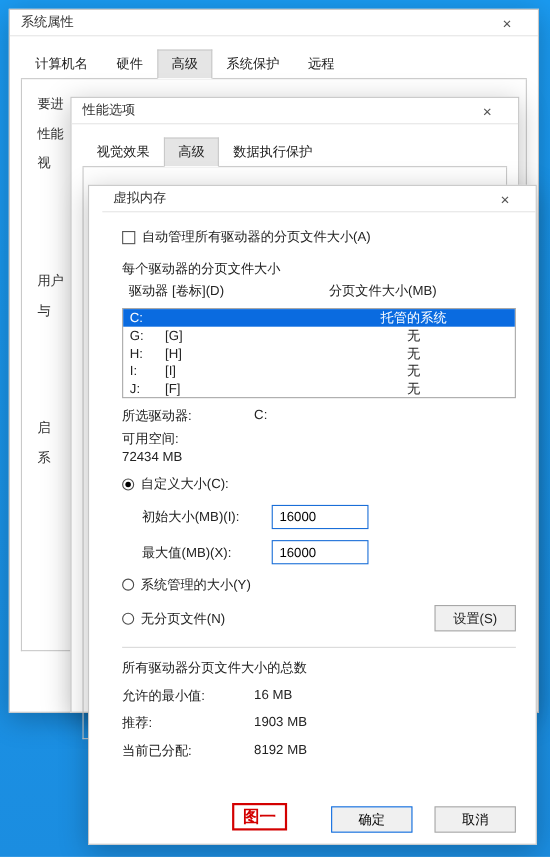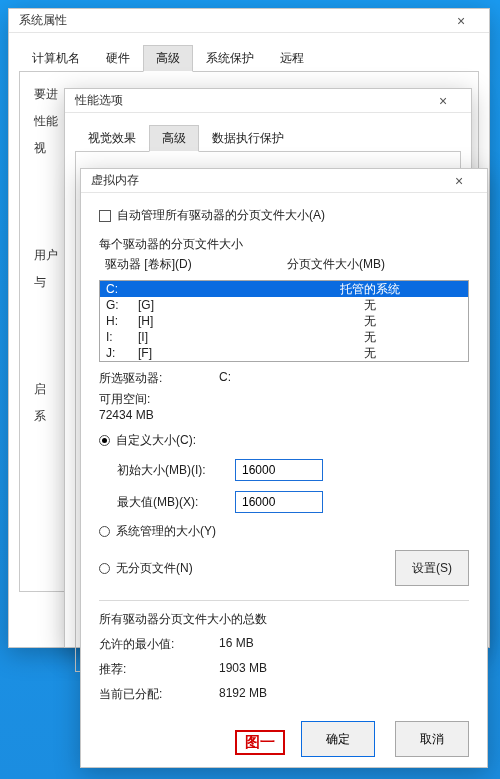--- a/index.html
+++ b/index.html
@@ -31,21 +31,21 @@
     .tabstrip .tab.active {
       border-color: #c9c9c9; background: #e5e5e5; border-bottom: 1px solid #fff;
     }
     .tabpanel { border: 1px solid #c9c9c9; border-top: none; padding: 14px; font-size: 12px; color: #333; min-height: 520px; }
     .tabpanel .line { margin-bottom: 10px; }
 
     
     .perfopt { left: 64px; top: 88px; width: 408px; height: 560px; }
 
     
-    .virtmem { left: 80px; top: 168px; width: 408px; height: 600px; }
+    .virtmem { left: 80px; top: 168px; width: 408px; height: 600px; padding-left: 12px; }
     .vm-body { padding: 14px 18px; font-size: 12px; color: #222; }
     .row { display: flex; align-items: center; }
     .chk {
       width: 12px; height: 12px; border: 1px solid #555; margin-right: 6px; display: inline-block;
       background: #fff;
     }
     .section-spacer { height: 12px; }
     .drive-table { border: 1px solid #a8a8a8; margin-top: 4px; }
     .drive-head {
       display: flex; font-size: 12px; color: #222; padding: 3px 6px 3px 6px;
@@ -67,34 +67,34 @@
       display: inline-flex; align-items: center; justify-content: center; background: #fff;
     }
     .radio.on::after { content: ""; width: 5px; height: 5px; border-radius: 50%; background: #000; display: block; }
     .indent { margin-left: 18px; }
     .fld-row { display: flex; align-items: center; margin-top: 10px; }
     .fld-row .lbl { width: 118px; }
     .fld-row input[type=text] {
       width: 88px; height: 22px; border: 1px solid #1a6ed8; padding: 0 6px; font-size: 12px;
     }
     .btn {
-      min-width: 74px; height: 36px; border: 1px solid #a7a7a7; background: #f0f0f0;
+      min-width: 74px; height: 24px; border: 1px solid #a7a7a7; background: #f0f0f0;
       font-size: 12px; display: inline-flex; align-items: center; justify-content: center;
       padding: 0 10px; cursor: pointer;
     }
     .btn.primary { border-color: #0a6be0; }
     .hr { border: none; border-top: 1px solid #d9d9d9; margin: 14px 0 10px; }
     .summary .sr { display: flex; margin-top: 8px; }
     .summary .sr .k2 { width: 120px; }
     .footer {
       position: absolute; left: 0; right: 0; bottom: 10px;
       display: flex; justify-content: flex-end; gap: 20px; padding: 0 18px; align-items: center;
     }
     .piclabel {
-      position: absolute; left: 154px; bottom: 12px;
+      position: absolute; left: 130px; bottom: 12px;
       border: 2px solid #d30000; color: #d30000; font-weight: 700;
       font-size: 15px; padding: 1px 8px; background: #fff;
     }
   </style>
 </head>
 <body>
 
 <div class="win sysprop">
   <div class="titlebar">
     <span>系统属性</span>

